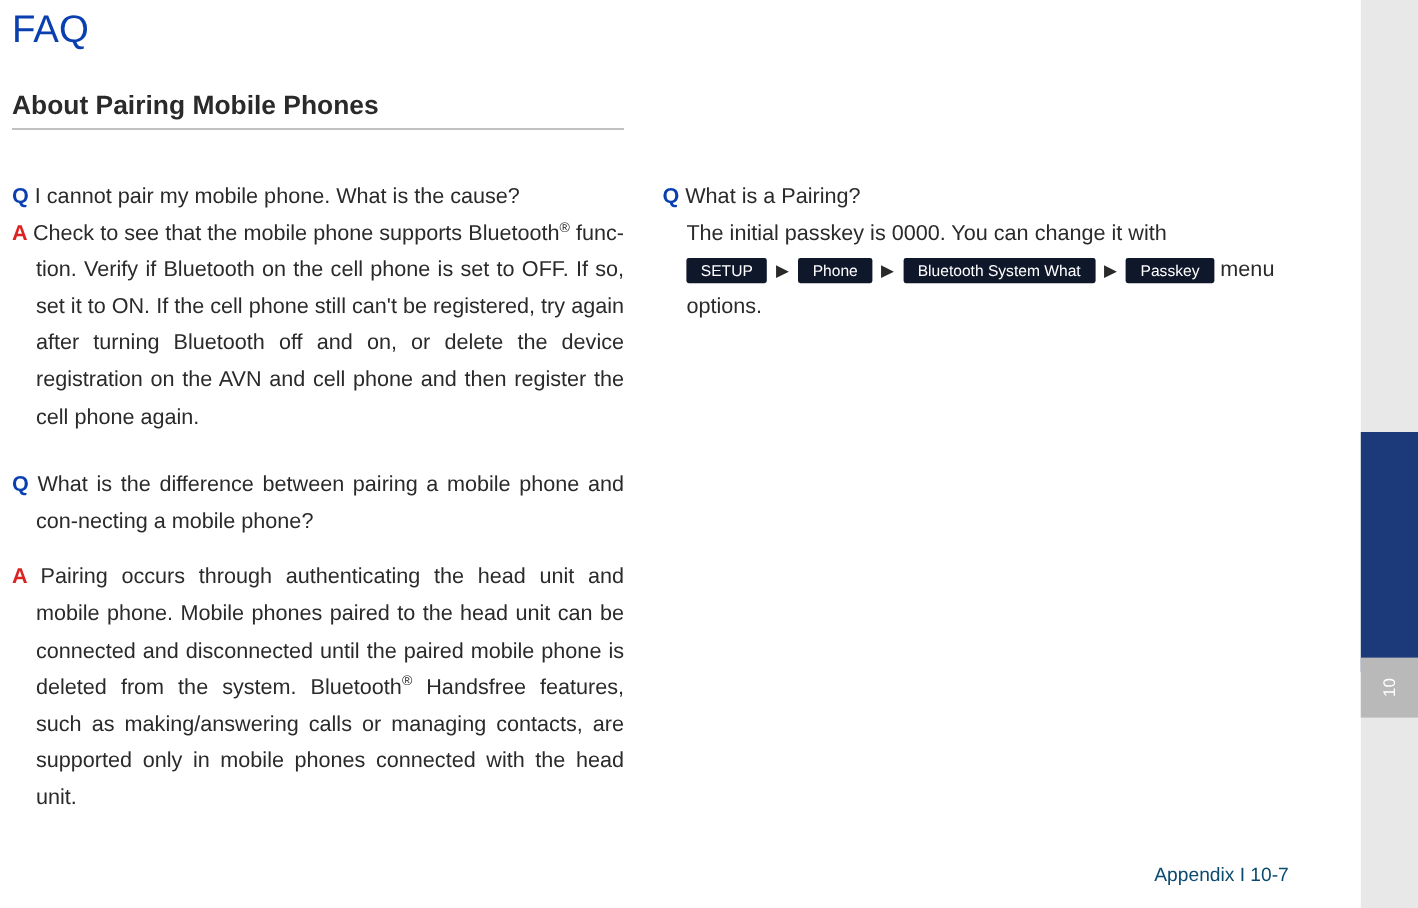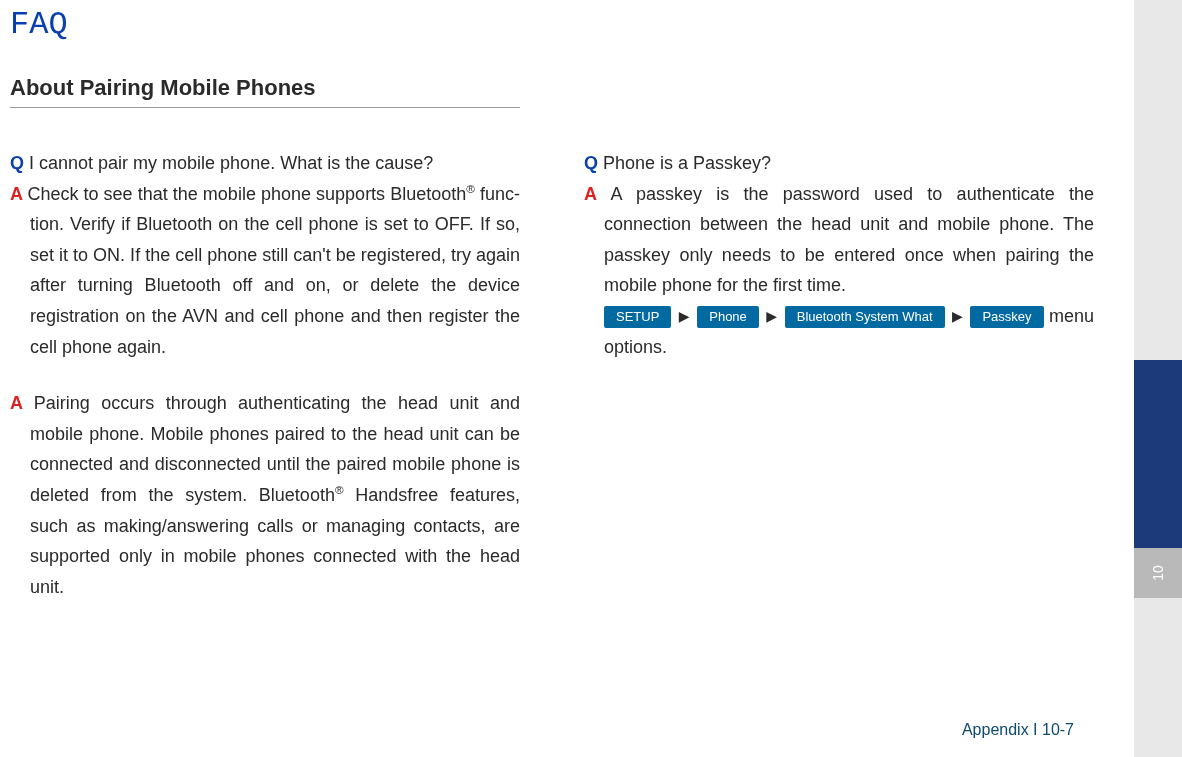--- a/index.html
+++ b/index.html
@@ -37,53 +37,51 @@
   .sidebar-tab span {
     color: #fff;
     font-size: 14px;
     transform: rotate(-90deg);
   }
   h1.faq {
     color: #0a3fb0;
     font-size: 32px;
     font-weight: 400;
     margin: 6px 0 20px 0;
-    font-family: Liberation Mono, monospace;
   }
   h2.section {
     font-size: 22px;
     font-weight: bold;
     color: #2a2a2a;
     border-bottom: 1px solid #999;
     padding-bottom: 6px;
     margin-bottom: 40px;
     width: 510px;
     margin-top: 32px;
   }
   .columns {
     display: flex;
     gap: 32px;
-    justify-content: space-between;
   }
   .col {
     width: 510px;
     font-size: 18px;
     line-height: 1.7;
     color: #2a2a2a;
   }
   .qa { margin-bottom: 26px; }
   .q-label { color: #0a3fb0; font-weight: bold; }
   .a-label { color: #d22; font-weight: bold; }
   .indent {
     padding-left: 20px;
     text-align: justify;
   }
   .menu-btn {
     display: inline-block;
-    background: #0369a1;
+    background: #0f172a;
     color: #fff;
     font-size: 13px;
     padding: 3px 12px;
     border-radius: 2px;
     vertical-align: middle;
     line-height: 1.2;
   }
   .arrow { font-size: 14px; vertical-align: middle; margin: 0 2px; }
   .footer {
     position: absolute;
@@ -107,35 +105,38 @@
       <div class="qa">
         <div>
           <span class="q-label">Q </span><span>I cannot pair my mobile phone. What is the cause?</span>
         </div>
         <div class="indent" style="text-indent:-20px; padding-left:20px;">
           <span class="a-label">A </span><span>Check to see that the mobile phone supports Bluetooth</span><sup>®</sup><span> func-tion. Verify if Bluetooth on the cell phone is set to OFF. If so, set it to ON. If the cell phone still can't be registered, try again after turning Bluetooth off and on, or delete the device registration on the AVN and cell phone and then register the cell phone again.</span>
         </div>
       </div>
 
       <div class="qa">
+        <div class="indent" style="text-indent:-20px; padding-left:20px;">
+          <span class="q-label">Q </span><span>What is the difference between pairing a mobile phone and con-necting a mobile phone?</span>
+        </div>
         <div class="indent" style="text-indent:-20px; padding-left:20px;margin-top:16px;">
           <span class="a-label">A </span><span>Pairing occurs through authenticating the head unit and mobile phone. Mobile phones paired to the head unit can be connected and disconnected until the paired mobile phone is deleted from the system. Bluetooth</span><sup>®</sup><span> Handsfree features, such as making/answering calls or managing contacts, are supported only in mobile phones connected with the head unit.</span>
         </div>
       </div>
 
     </div>
 
     <div class="col">
 
       <div class="qa">
         <div>
-          <span class="q-label">Q </span><span>Phone is a Passkey?</span>
+          <span class="q-label">Q </span><span>What is a Pairing?</span>
         </div>
-        <div class="indent" style="text-indent:-20px; padding-left:20px;">
-          <span class="a-label">A </span><span>A passkey is the password used to authenticate the connection between the head unit and mobile phone. The passkey only needs to be entered once when pairing the mobile phone for the first time.</span>
+        <div class="indent">
+          <span>The initial passkey is 0000. You can change it with</span>
         </div>
         <div class="indent">
           <span class="menu-btn">SETUP</span>
           <span class="arrow">▶</span>
           <span class="menu-btn">Phone</span>
           <span class="arrow">▶</span>
           <span class="menu-btn">Bluetooth System What</span>
           <span class="arrow">▶</span>
           <span class="menu-btn">Passkey</span>
           <span> <span>menu options.</span></span>

